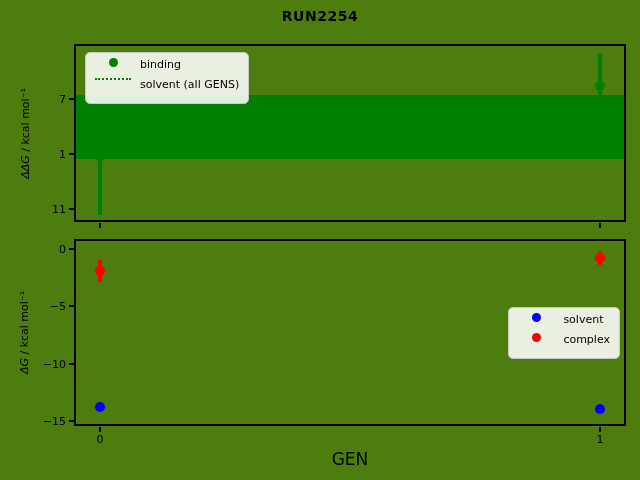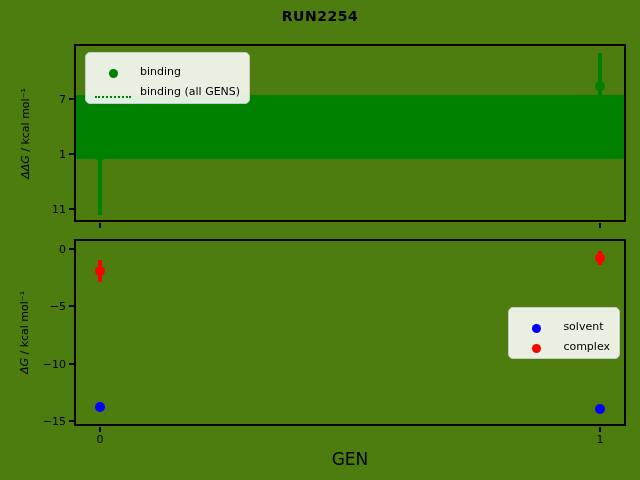--- a/index.html
+++ b/index.html
@@ -45,21 +45,21 @@
     text-align: center; font-size: 17px;
   }
   .legend {
     position: absolute; z-index: 5;
     background: rgba(255, 255, 255, 0.88);
     border: 1px solid #c9c9c9; border-radius: 5px;
     padding: 5px 9px;
   }
   .legend-ul { left: 10px; top: 7px; }
   .legend-cr { right: 5px; top: 50%; transform: translateY(-50%); }
-  .legend-row { display: flex; align-items: flex-end; height: 20px; gap: 9px; font-size: 11px; white-space: nowrap; }
+  .legend-row { display: flex; align-items: flex-start; height: 20px; gap: 9px; font-size: 11px; white-space: nowrap; }
   .legend-marker-col { width: 36px; display: flex; align-items: center; justify-content: center; flex: none; }
   .legend-circle { width: 9px; height: 9px; border-radius: 50%; display: inline-block; }
   .legend-dotted { width: 36px; height: 0; border-top: 2px dotted #008000; display: inline-block; }
 </style>
 </head>
 <body>
 
 <div class="figure">
   <div class="fig-title">RUN2254</div>
 
@@ -92,21 +92,21 @@
         <div class="legend-row">
           <span class="legend-marker-col">
             <span class="legend-circle" style="background: rgb(0, 128, 0);"></span>
           </span>
           <span class="legend-label">binding</span>
         </div>
         <div class="legend-row">
           <span class="legend-marker-col">
             <span class="legend-dotted" style="border-top-color: rgb(0, 128, 0);"></span>
           </span>
-          <span class="legend-label">binding (all GENS)</span>
+          <span class="legend-label">solvent (all GENS)</span>
         </div>
       </div>
   </div>
 
   <div class="axes" id="axes-1">
     <div class="plot-content" id="plot-1">
         <div class="tick ytick" style="top: 8.04394px;"></div>
         <div class="ticklabel yticklabel" style="top: 9.04394px;">0</div>
         <div class="tick ytick" style="top: 65.284px;"></div>
         <div class="ticklabel yticklabel" style="top: 66.284px;">−5</div>

